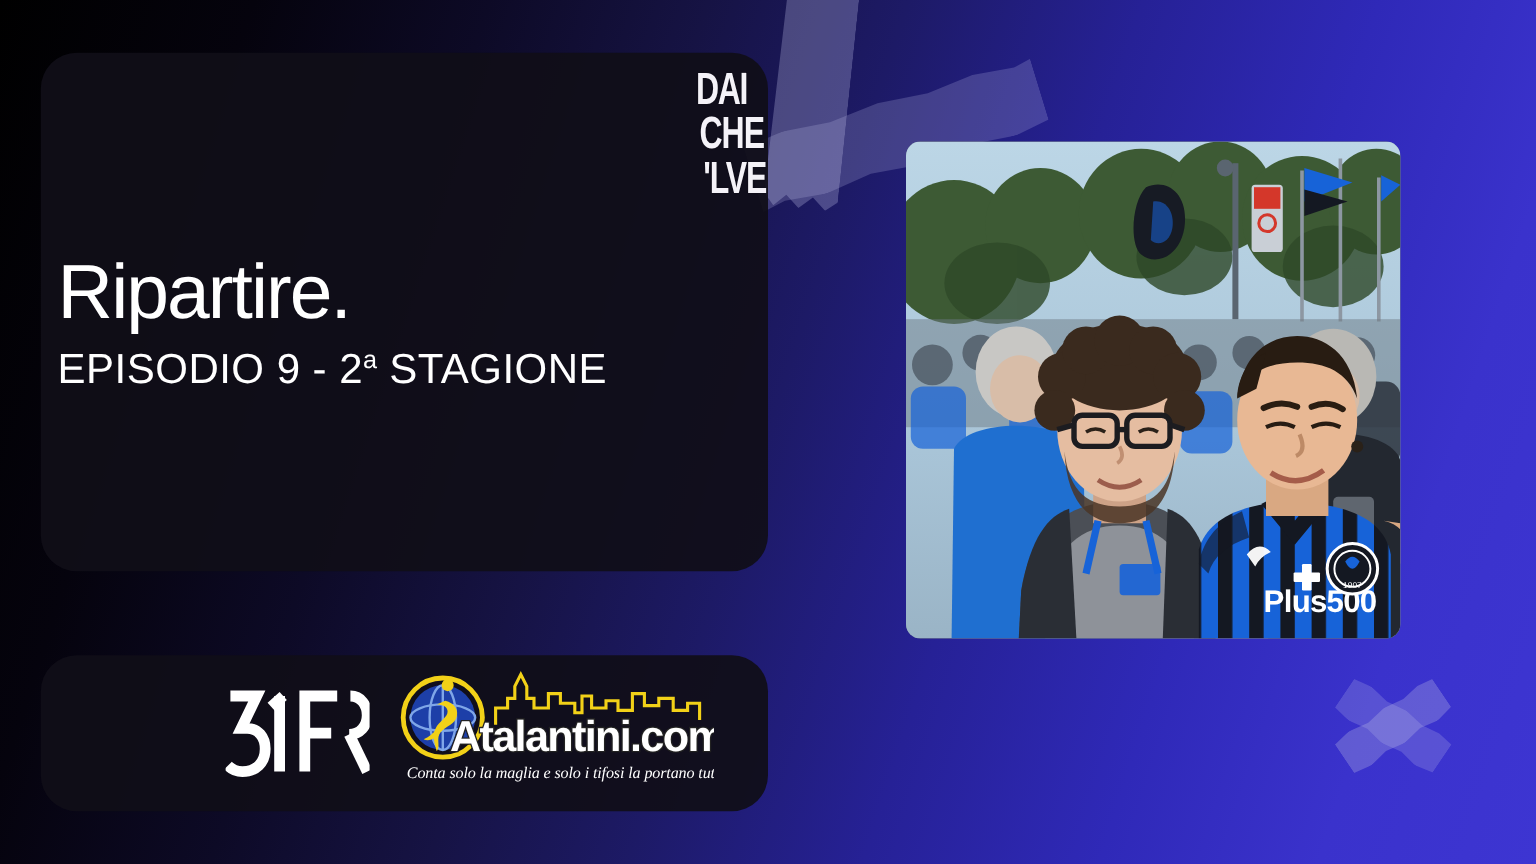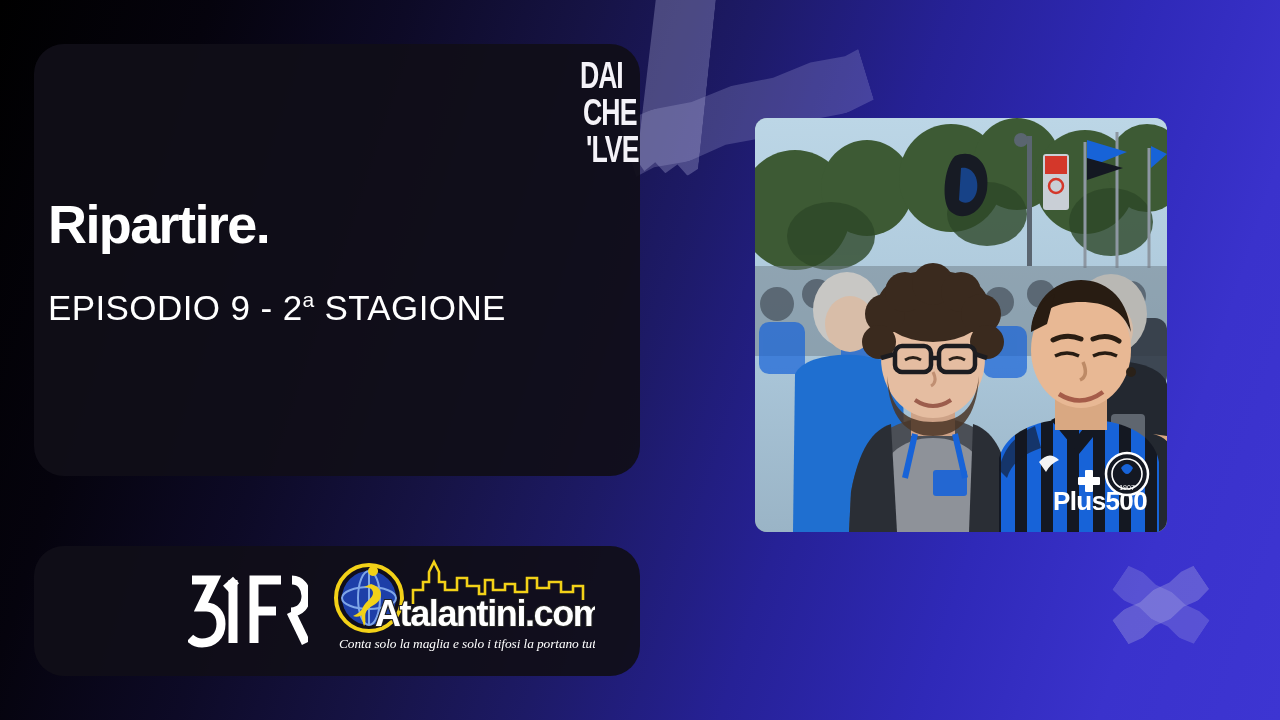--- a/index.html
+++ b/index.html
@@ -93,24 +93,24 @@
     transform-origin:left top;
     margin-bottom:9px;
     text-shadow:0 0 1px rgba(0,0,0,.4);
   }
   #brand .b1 { margin-left:0px;  letter-spacing:-1.2px; }
   #brand .b2 { margin-left:3px;  letter-spacing:-1.0px; }
   #brand .b3 { margin-left:6px;  letter-spacing:-1.0px; }
 
   
   #title {
-    position:absolute; left:48px; top:193px;
+    position:absolute; left:48px; top:206px;
     color:#ffffff;
-    font-size:54px;
-    font-weight:700;
+    font-size:64px;
+    font-weight:400;
     letter-spacing:-1.6px;
   }
   #subtitle {
     position:absolute; left:48px; top:288px;
     color:#ffffff;
     font-size:35px;
     font-weight:400;
     letter-spacing:0.4px;
   }
   #subtitle .ord { font-size:21px; vertical-align:super; letter-spacing:0; }

